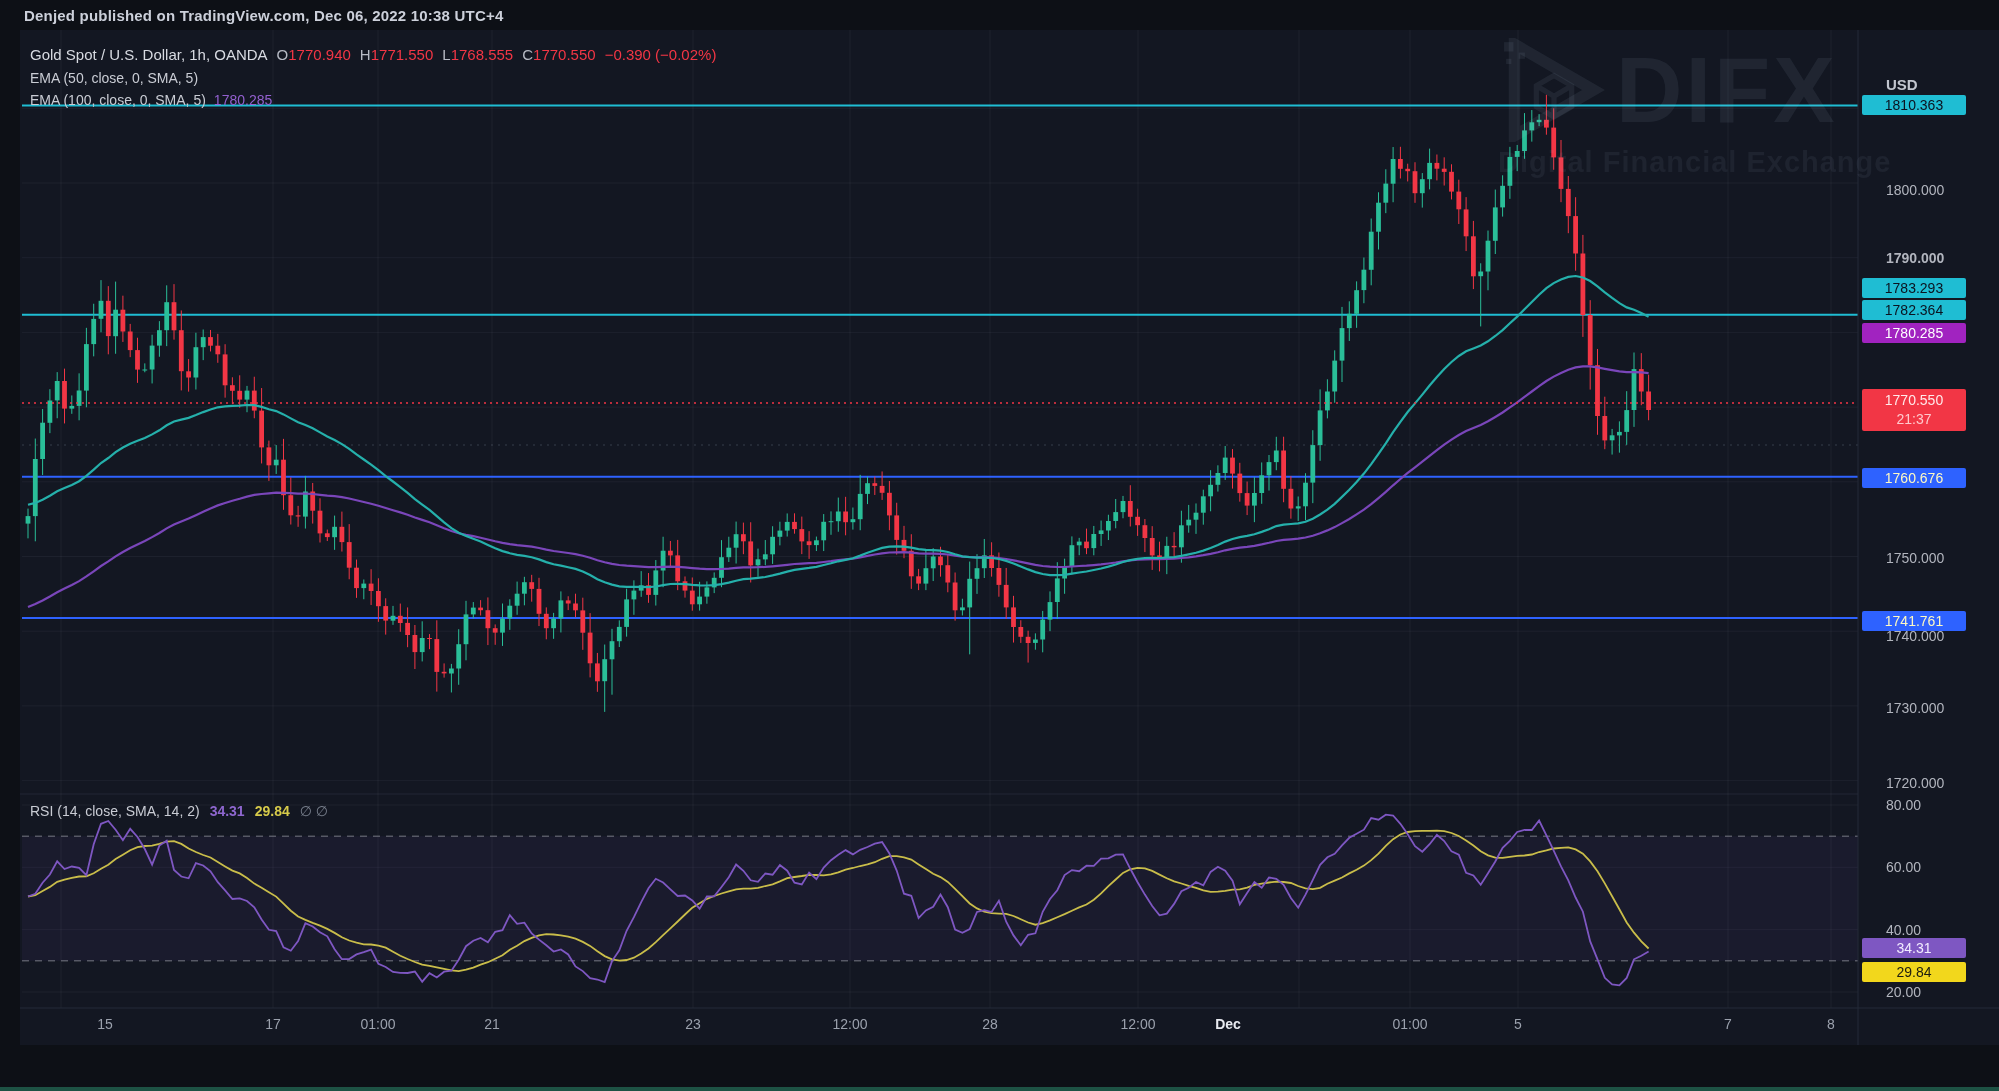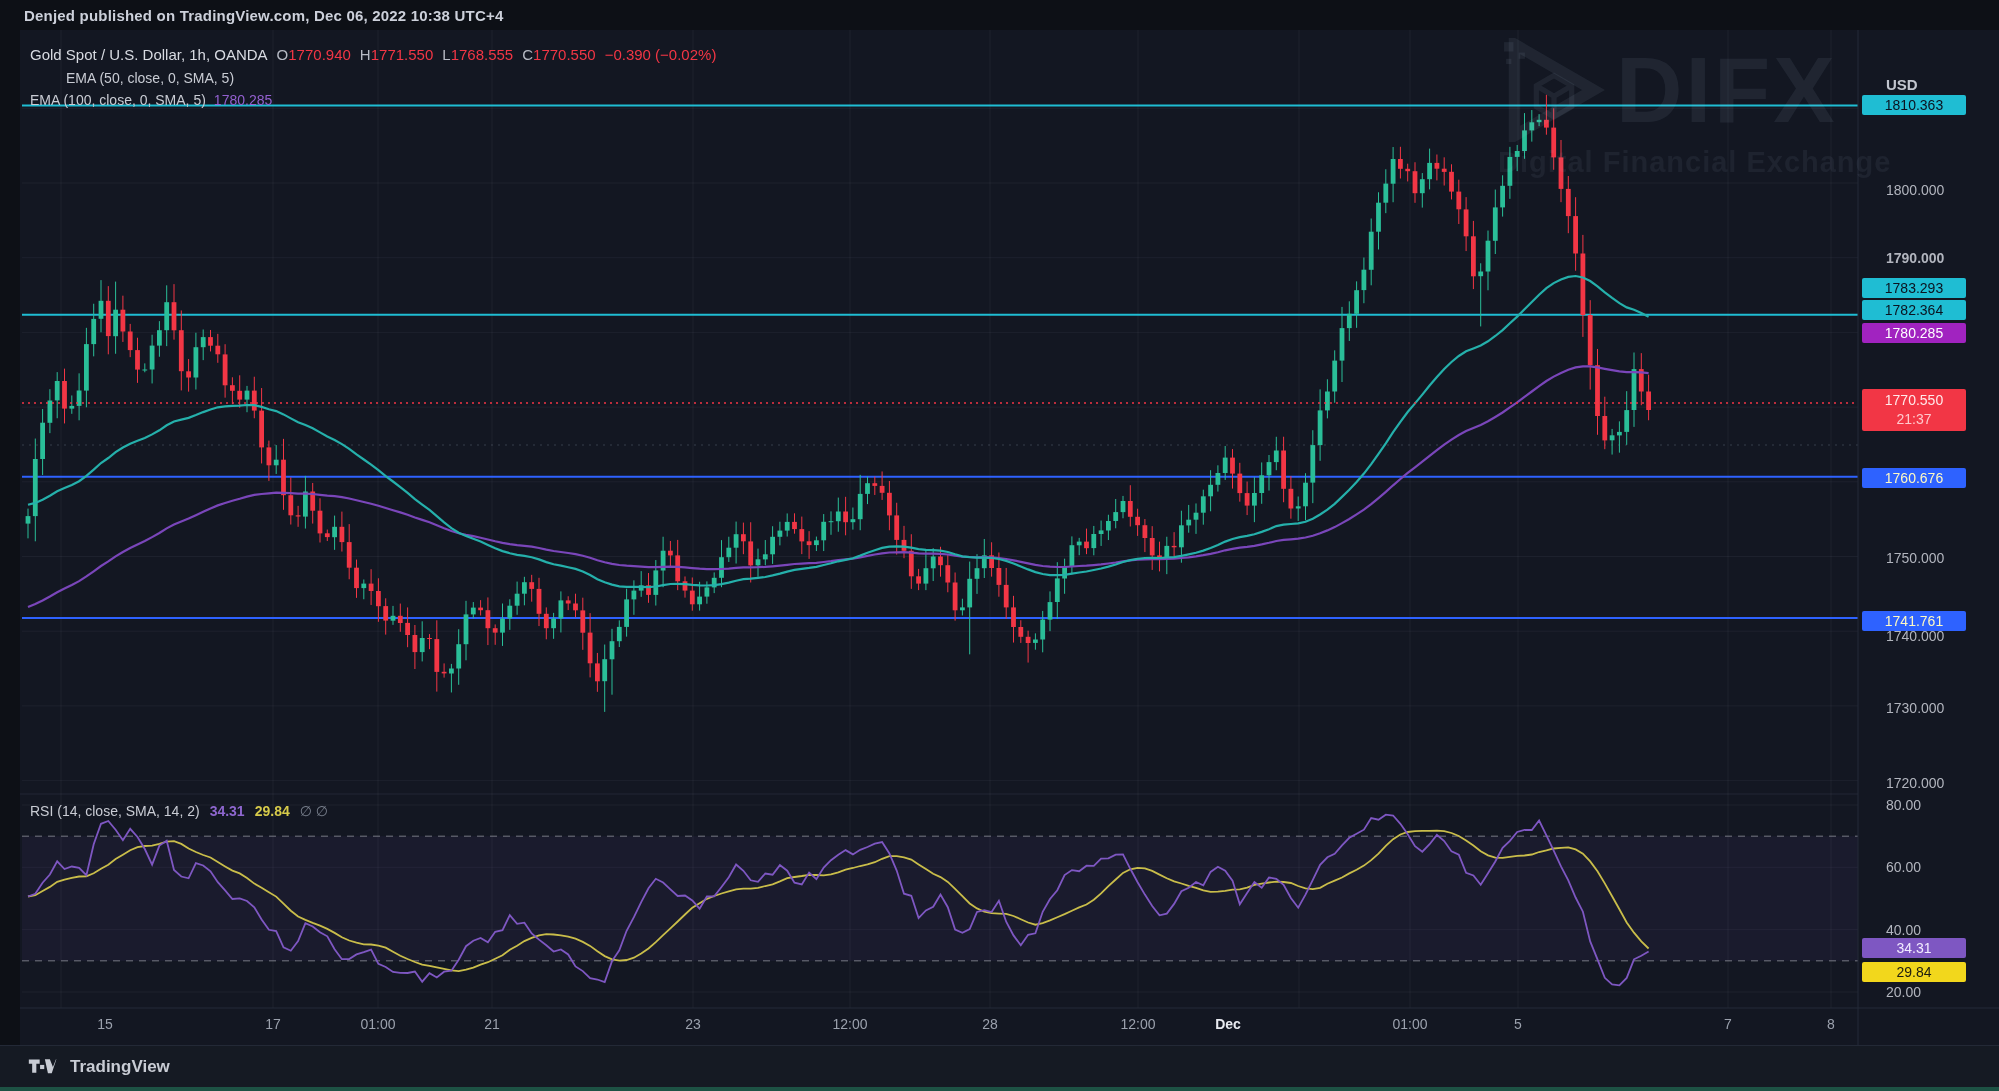--- a/index.html
+++ b/index.html
@@ -576,21 +576,21 @@
           <rect x="4" y="20" width="5" height="5"></rect>
         </g>
       </svg>
       <div class="wm-title">DIFX</div>
     </div>
     <div class="wm-sub">Digital Financial Exchange</div>
   </div>
 
   <div id="legend">
       <div class="lrow" style="top:44px;"><span class="t">Gold Spot / U.S. Dollar, 1h, OANDA</span><span class="k">O</span><span class="v">1770.940</span><span class="k">H</span><span class="v">1771.550</span><span class="k">L</span><span class="v">1768.555</span><span class="k">C</span><span class="v">1770.550</span><span class="chg">−0.390 (−0.02%)</span></div>
-      <div class="lrow sub" style="top:67px;margin-left:36px;"><span>EMA (50, close, 0, SMA, 5)</span></div>
+      <div class="lrow sub" style="top:67px;"><span>EMA (50, close, 0, SMA, 5)</span></div>
       <div class="lrow sub" style="top:89px;"><span>EMA (100, close, 0, SMA, 5)</span><span class="pv">1780.285</span></div>
       <div class="lrow sub" style="top:800px;"><span>RSI (14, close, SMA, 14, 2)</span><span class="rv1">34.31</span><span class="rv2">29.84</span><span class="emp">∅ ∅</span></div>
     </div>
   <div id="plabels">
       <div class="pl" style="top:183px;margin-top:7px;">1800.000</div>
       <div class="pl" style="top:258px;font-weight:bold;">1790.000</div>
       <div class="pl" style="top:558px;">1750.000</div>
       <div class="pl" style="top:636px;">1740.000</div>
       <div class="pl" style="top:708px;">1730.000</div>
       <div class="pl" style="top:783px;">1720.000</div>
@@ -622,22 +622,14 @@
       <div class="tl major" style="left:1228px;">Dec</div>
       <div class="tl" style="left:1410px;">01:00</div>
       <div class="tl" style="left:1518px;">5</div>
       <div class="tl" style="left:1728px;">7</div>
       <div class="tl" style="left:1831px;">8</div>
     </div>
 
   <div class="hit" style="left:1858px;top:30px;width:141px;height:978px;"></div>
   <div class="hit" style="left:20px;top:1008px;width:1838px;height:37px;"></div>
 
-  <div class="footer">
-    <svg class="tvlogo" viewBox="0 0 36 22">
-      <path d="M1 2 h13 v5 h-4 v11 h-5 v-11 h-4 z"></path>
-      <rect x="14.5" y="8.5" width="5" height="5"></rect>
-      <path d="M21 2 h6.5 l4 10 l4 -10 h0.5 l-6 18 h-5 z" transform="scale(0.92) translate(1,0)"></path>
-    </svg>
-    <span class="brand">TradingView</span>
-  </div>
   <div class="bottomline"></div>
 </div>
 
 </body></html>

